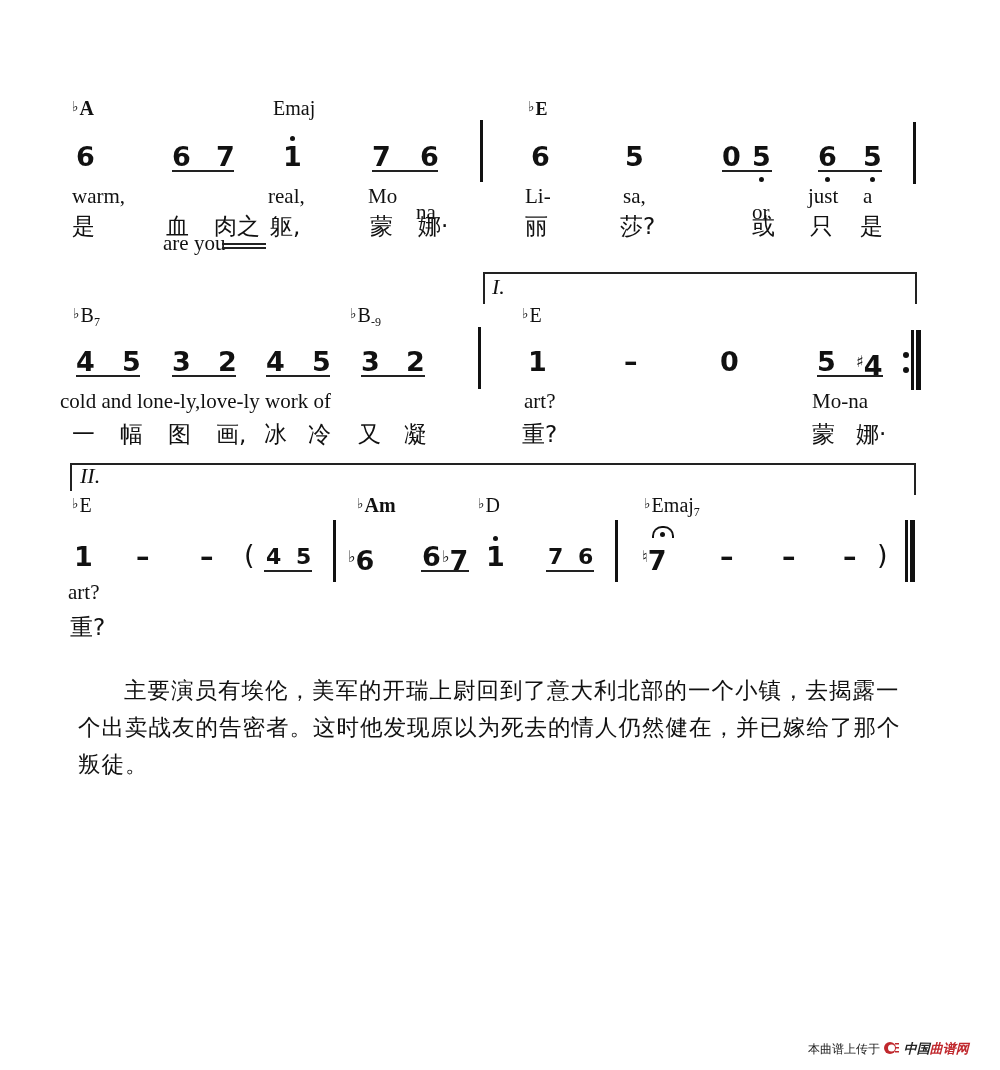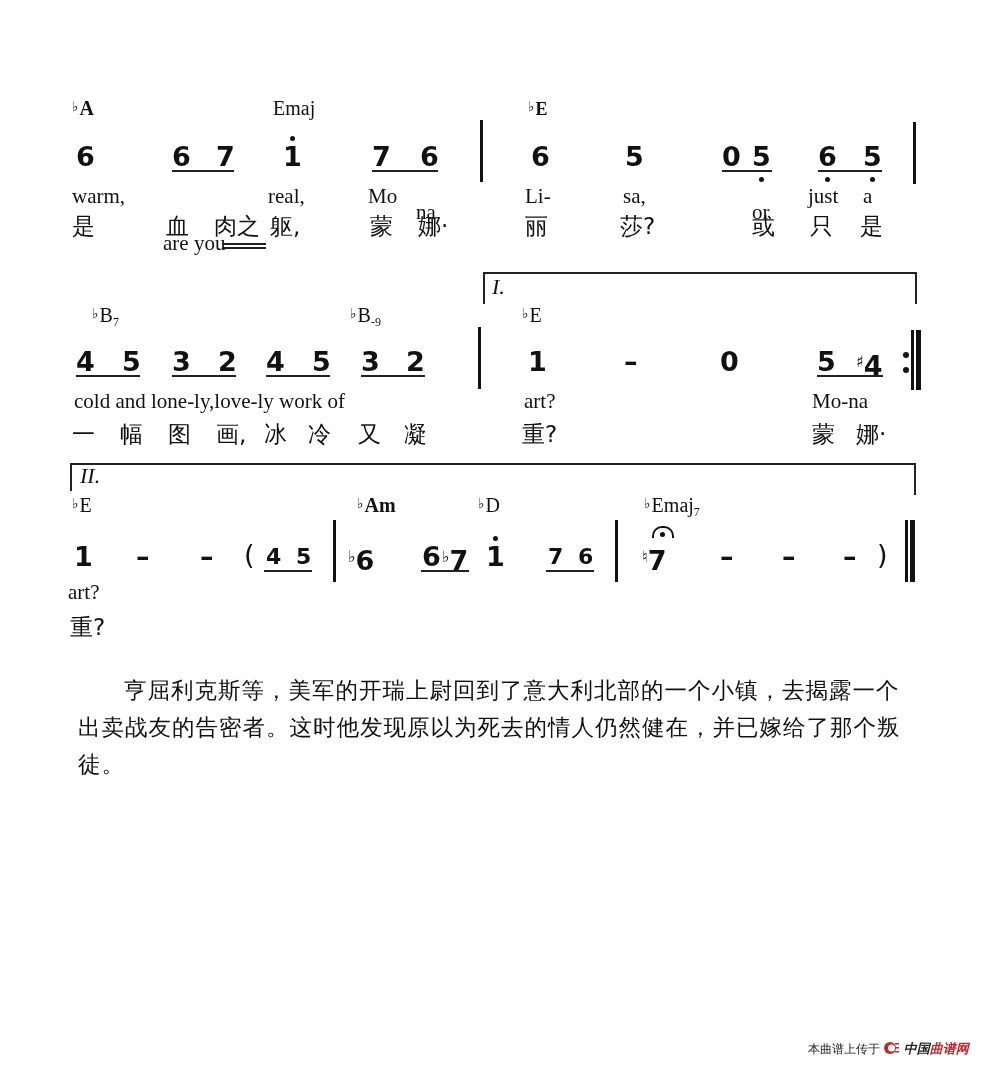--- a/index.html
+++ b/index.html
@@ -105,21 +105,21 @@
   <div class="abs lyric-zh" style="left:860px; top:211px;">是</div>
 </div>
 
 <div>
 
   <div class="volta-v" style="left:483px; top:272px; height:32px;"></div>
   <div class="volta-line" style="left:483px; top:272px; width:434px;"></div>
   <div class="volta-v" style="left:915px; top:272px; height:32px;"></div>
   <div class="abs volta-label" style="left:492px; top:274px;">I.</div>
 
-  <div class="abs chord" style="left:92px; top:304px;"><span class="flat">♭</span><span>B</span><sub>7</sub></div>
+  <div class="abs chord" style="left:73px; top:304px;"><span class="flat">♭</span><span>B</span><sub>7</sub></div>
   <div class="abs chord" style="left:350px; top:304px;"><span class="flat">♭</span><span>B</span><sub>-9</sub></div>
   <div class="abs chord" style="left:522px; top:304px;"><span class="flat">♭</span><span>E</span></div>
 
   <div class="abs note" style="left:76px; top:347px;">4</div>
   <div class="abs note" style="left:122px; top:347px;">5</div>
   <div class="uline" style="left:76px; top:375px; width:64px;"></div>
   <div class="abs note" style="left:172px; top:347px;">3</div>
   <div class="abs note" style="left:218px; top:347px;">2</div>
   <div class="uline" style="left:172px; top:375px; width:64px;"></div>
   <div class="abs note" style="left:266px; top:347px;">4</div>
@@ -135,21 +135,21 @@
   <div class="abs note" style="left:720px; top:347px;">0</div>
   <div class="abs note" style="left:817px; top:347px;">5</div>
   <div class="abs note" style="left:856px; top:347px;"><span class="acc">♯</span><span>4</span></div>
   <div class="uline" style="left:817px; top:375px; width:66px;"></div>
 
   <div class="repeat-dot" style="left:903px; top:352px;"></div>
   <div class="repeat-dot" style="left:903px; top:367px;"></div>
   <div class="bar" style="left:911px; top:330px; height:60px;"></div>
   <div class="bar-thick" style="left:916px; top:330px; height:60px;"></div>
 
-  <div class="abs lyric-en" style="left:74px; top:389px;font-family:Liberation Serif, serif;">cold and lone-ly,love-ly work of</div>
+  <div class="abs lyric-en" style="left:60px; top:389px;font-family:Liberation Serif, serif;">cold and lone-ly,love-ly work of</div>
   <div class="abs lyric-en" style="left:524px; top:389px;">art?</div>
   <div class="abs lyric-en" style="left:812px; top:389px;">Mo-na</div>
 
   <div class="abs lyric-zh" style="left:72px; top:419px;">一</div>
   <div class="abs lyric-zh" style="left:120px; top:419px;">幅</div>
   <div class="abs lyric-zh" style="left:168px; top:419px;">图</div>
   <div class="abs lyric-zh" style="left:216px; top:419px;">画,</div>
   <div class="abs lyric-zh" style="left:264px; top:419px;">冰</div>
   <div class="abs lyric-zh" style="left:308px; top:419px;">冷</div>
   <div class="abs lyric-zh" style="left:358px; top:419px;">又</div>
@@ -198,21 +198,21 @@
   <div class="abs note" style="left:843px; top:542px;">–</div>
   <div class="abs note" style="left:877px; top:540px; font-weight:normal;">)</div>
   <div class="bar" style="left:905px; top:520px; height:62px;"></div>
   <div class="bar-thick" style="left:910px; top:520px; height:62px;"></div>
 
   <div class="abs lyric-en" style="left:68px; top:580px;">art?</div>
   <div class="abs lyric-zh" style="left:70px; top:612px;">重?</div>
 </div>
 
 <div class="prose" style="top:672px;">
-  <p>亨屈利克斯等，美军的开瑞上尉回到了意大利北部的一个小镇，去揭露一个出卖战友的告密者。这时他发现原以为死去的情人仍然健在，并已嫁给了那个叛徒。</p>
+  <p>主要演员有埃伦，美军的开瑞上尉回到了意大利北部的一个小镇，去揭露一个出卖战友的告密者。这时他发现原以为死去的情人仍然健在，并已嫁给了那个叛徒。</p>
 </div>
 
 <div class="abs footer" style="left:808px; top:1040px;">
   <span>本曲谱上传于</span>
   <svg class="logo-mark" viewBox="0 0 16 14">
     <circle cx="6" cy="7" r="6" fill="#c0282d"></circle>
     <circle cx="7.5" cy="7" r="3.5" fill="#fff"></circle>
     <rect x="11" y="2" width="4" height="1.5" fill="#c0282d"></rect>
     <rect x="11" y="6" width="4" height="1.5" fill="#c0282d"></rect>
     <rect x="11" y="10" width="4" height="1.5" fill="#c0282d"></rect>

